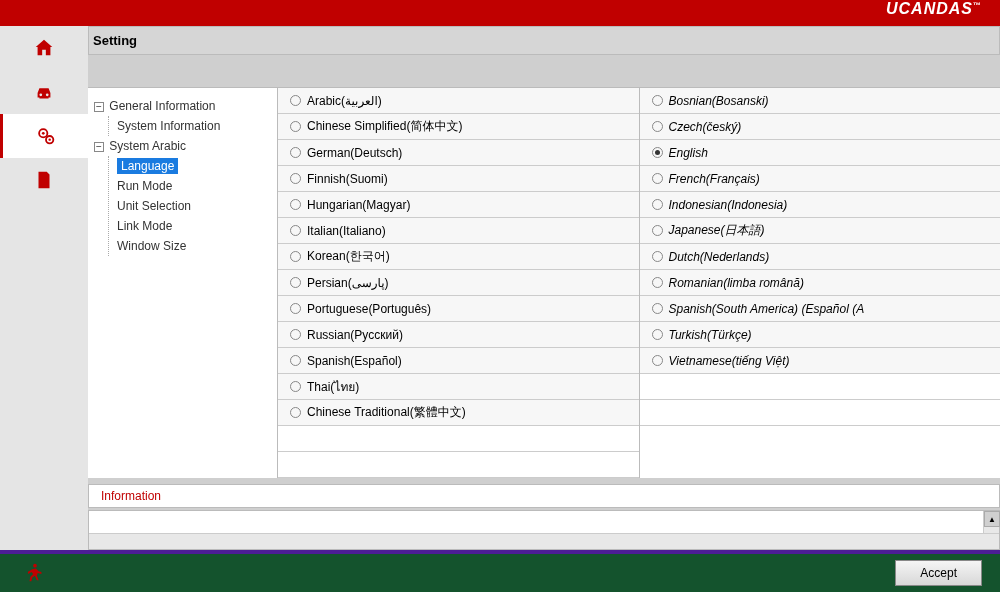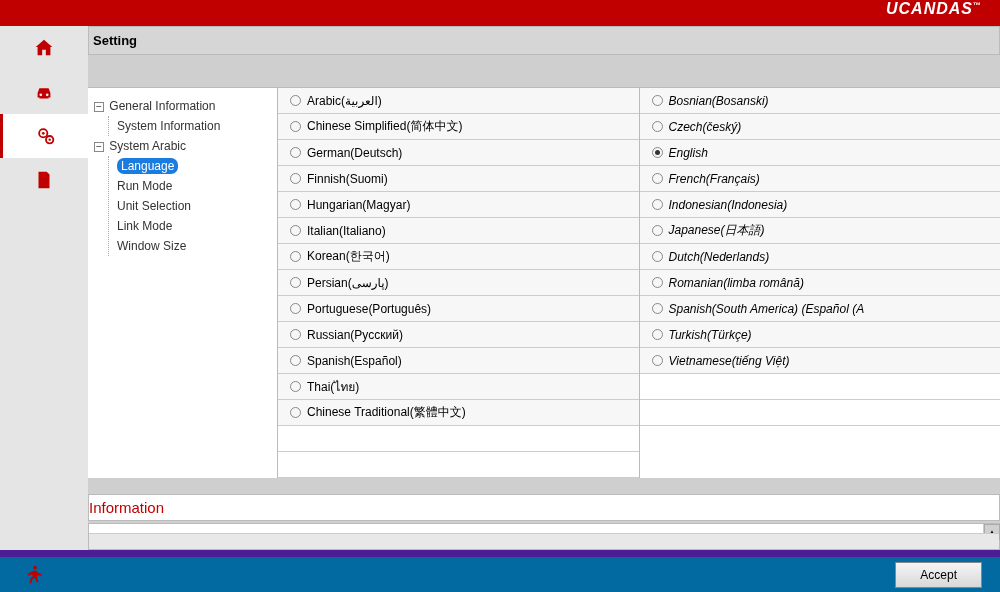--- a/index.html
+++ b/index.html
@@ -12,34 +12,34 @@
 .sidebar-item { height: 44px; display: flex; align-items: center; justify-content: center; cursor: pointer; }
 .sidebar-item.active { background: #fff; border-left: 3px solid #c00000; }
 .sidebar svg { width: 22px; height: 22px; }
 .main { flex: 1; display: flex; flex-direction: column; background: #cfcfcf; }
 .page-title { background: #d6d6d6; padding: 6px 4px; font-weight: bold; font-size: 13px; border: 1px solid #bbb; }
 .panels { flex: 1; display: flex; background: #fff; border-top: 1px solid #bbb; margin-top: 32px; }
 .tree-panel { width: 190px; border-right: 1px solid #bbb; padding: 8px 6px; font-size: 12px; color: #333; }
 .tree-node { padding: 3px 0; cursor: pointer; white-space: nowrap; }
 .tree-expand { display: inline-block; width: 10px; height: 10px; line-height: 8px; text-align: center; border: 1px solid #888; font-size: 10px; margin-right: 2px; }
 .tree-children { margin-left: 14px; border-left: 1px dotted #aaa; padding-left: 8px; }
-.tree-selected { background: #1a7be0; color: #fff; padding: 1px 4px; border-radius: 7px; }
+.tree-selected { background: #1a7be0; color: #fff; padding: 1px 4px; }
 .lang-columns { flex: 1; display: flex; }
 .lang-col { flex: 1; border-right: 1px solid #bbb; display: flex; flex-direction: column; }
 .lang-col:last-child { border-right: none; font-style: italic; }
 .lang-row { border-bottom: 1px solid #ccc; padding: 6px 12px; display: flex; align-items: center; gap: 6px; background: #f7f7f7; cursor: pointer; height: 26px; }
 .lang-row.empty { background: #fff; cursor: default; }
 .radio { width: 11px; height: 11px; border: 1px solid #888; border-radius: 50%; display: inline-flex; align-items: center; justify-content: center; }
 .radio.checked::after { content: ""; width: 5px; height: 5px; background: #333; border-radius: 50%; }
-.info-bar { background: #fff; border: 1px solid #bbb; padding: 4px 0; color: #c00000; font-size: 15px; margin-top: 16px; }
+.info-bar { background: #fff; border: 1px solid #bbb; padding: 4px 12px; color: #c00000; font-size: 12px; margin-top: 6px; }
 .scroll-area { background: #fff; border: 1px solid #bbb; height: 52px; margin-top: 2px; position: relative; }
 .scroll-track { position: absolute; right: 0; top: 0; bottom: 16px; width: 16px; background: #e8e8e8; border-left: 1px solid #ccc; }
 .scroll-btn { width: 16px; height: 16px; background: #d0d0d0; border: 1px solid #aaa; display: flex; align-items: center; justify-content: center; font-size: 8px; }
 .scroll-hbar { position: absolute; left: 0; right: 0; bottom: 0; height: 16px; background: #e8e8e8; border-top: 1px solid #ccc; }
-.footer { position: absolute; bottom: 0; left: 0; right: 0; height: 42px; background: #0369a1; display: flex; align-items: center; justify-content: space-between; padding: 0 18px 0 24px; border-top: 7px solid #4c1d95; }
+.footer { position: absolute; bottom: 0; left: 0; right: 0; height: 42px; background: #14532d; display: flex; align-items: center; justify-content: space-between; padding: 0 18px 0 24px; border-top: 4px solid #4c1d95; }
 .accept-btn { background: linear-gradient(#f5f5f5,#d8d8d8); border: 1px solid #888; padding: 5px 24px; font-size: 12px; cursor: pointer; }
 </style>
 </head>
 <body>
 
 <div class="header">
   <span class="brand"><span>UCANDAS</span><sup>™</sup></span>
 </div>
 
 <div class="content-area">

